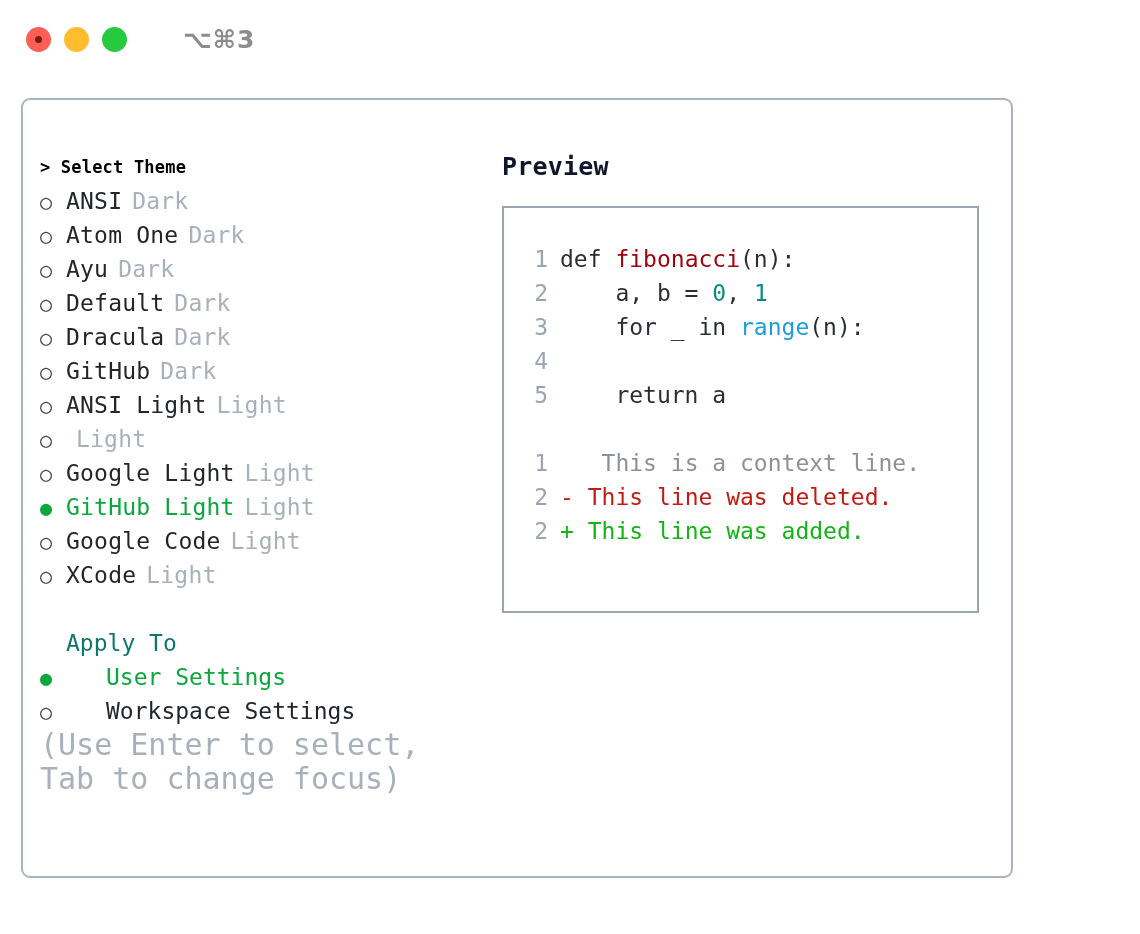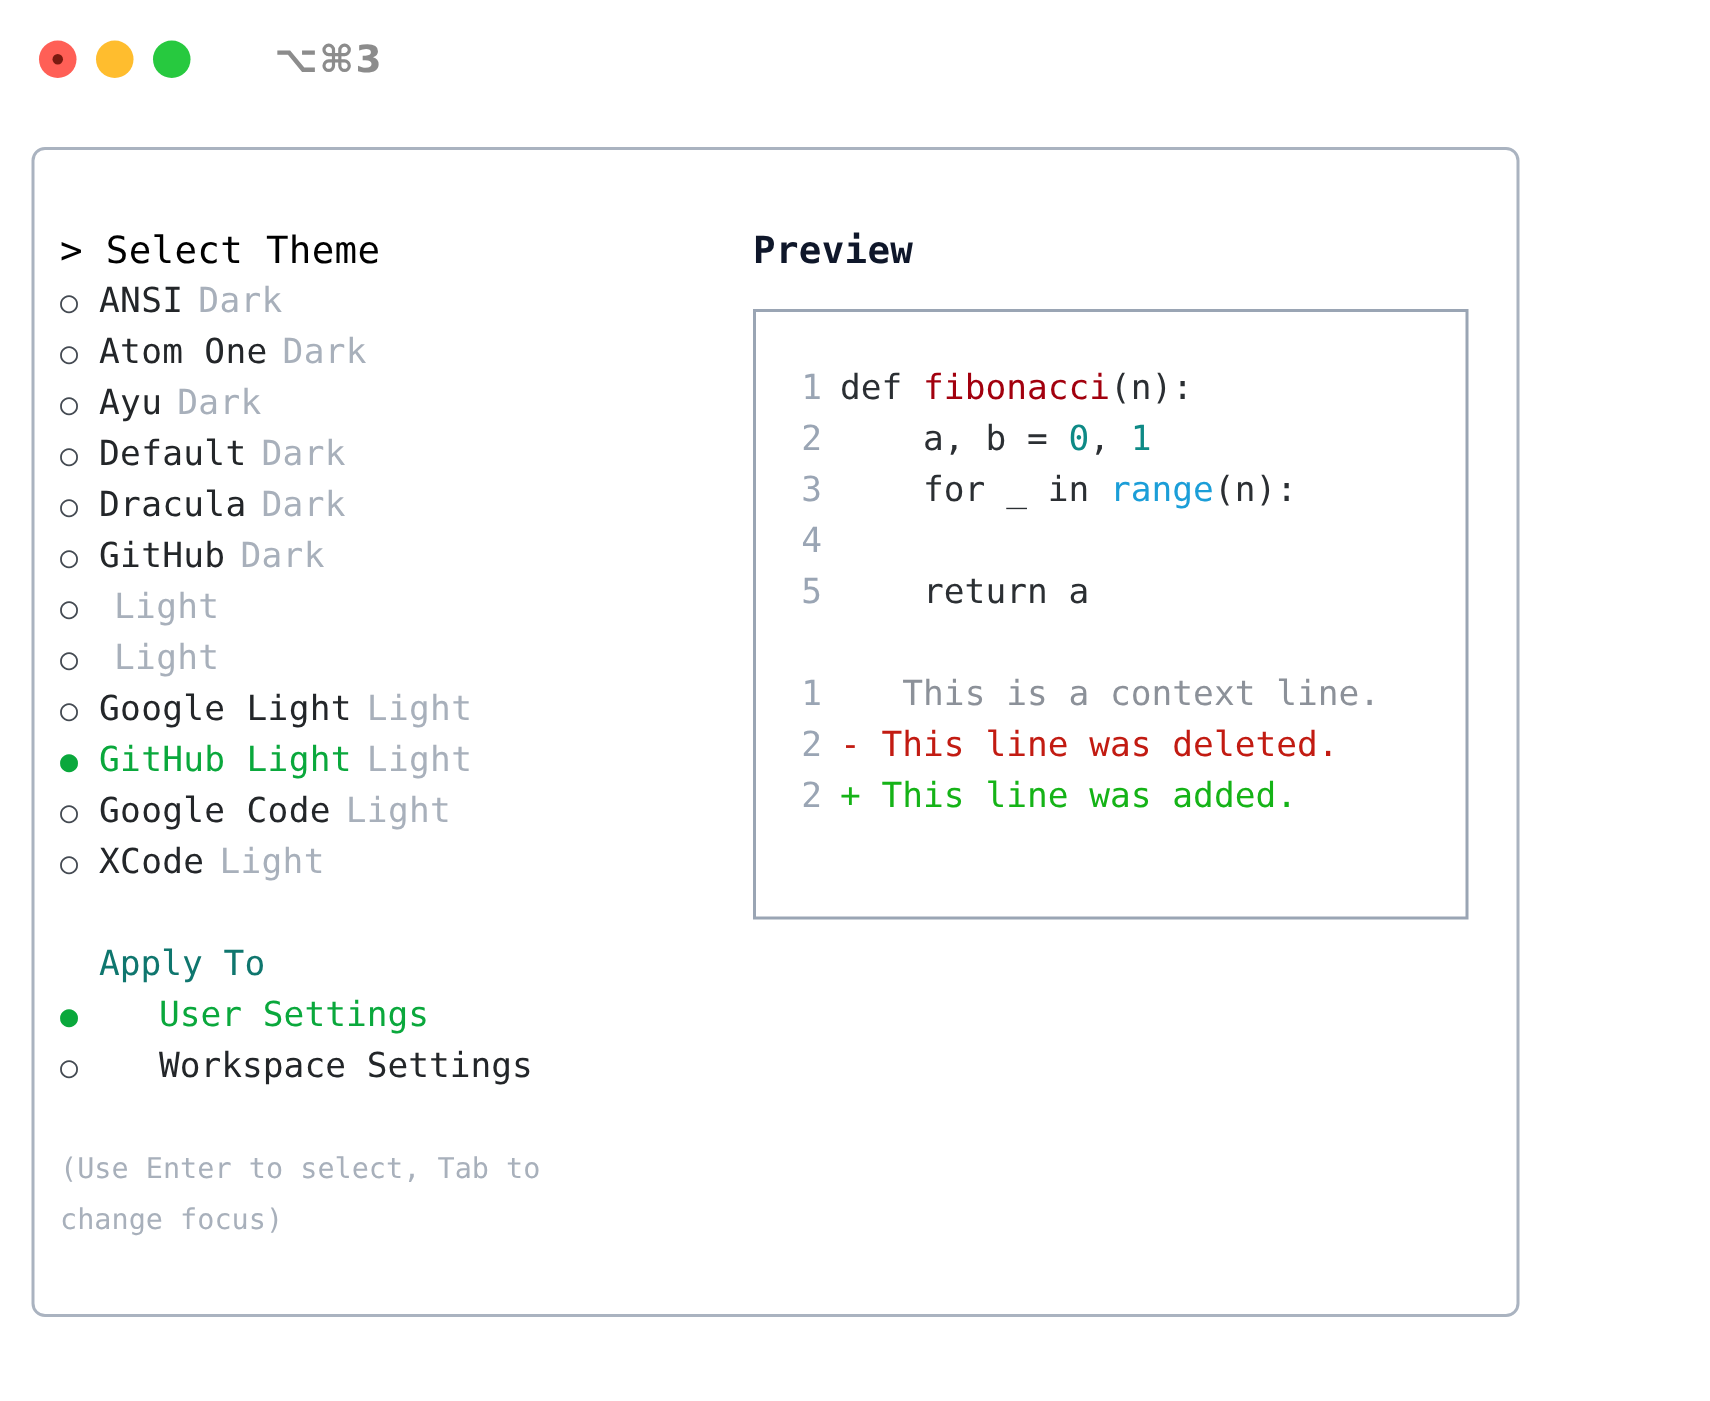--- a/index.html
+++ b/index.html
@@ -84,22 +84,22 @@
   }
 
   
   #theme-column {
     position: absolute;
     left: 17px;
     top: 50px;
     width: 460px;
   }
   #theme-header {
-    font-size: 25px;
-    font-weight: normal;
+    font-size: 17px;
+    font-weight: bold;
     color: #000000;
     line-height: 34px;
     white-space: pre;
     letter-spacing: 0.2px;
   }
   .theme-row {
     display: flex;
     align-items: baseline;
     height: 34px;
     line-height: 34px;
@@ -137,23 +137,22 @@
     line-height: 34px;
     font-size: 23px;
     white-space: pre;
   }
   .apply-label { color: #232629; margin-left: 40px; }
   .apply-row.selected .radio,
   .apply-row.selected .apply-label { color: #0aa83c; }
 
   
   #hint-text {
-    margin-top: 34px;
     width: 400px;
-    font-size: 19px;
+    font-size: 30px;
     line-height: 34px;
     color: #a8b0bb;
   }
 
   
   #preview-column {
     position: absolute;
     left: 479px;
     top: 50px;
     width: 500px;
@@ -217,21 +216,21 @@
 
     <div id="theme-column">
       <div id="theme-header">&gt; Select Theme</div>
       <div id="theme-list">
           <div class="theme-row"><span class="radio">○</span><span class="theme-name">ANSI</span><span class="theme-kind">Dark</span></div>
           <div class="theme-row"><span class="radio">○</span><span class="theme-name">Atom One</span><span class="theme-kind">Dark</span></div>
           <div class="theme-row"><span class="radio">○</span><span class="theme-name">Ayu</span><span class="theme-kind">Dark</span></div>
           <div class="theme-row"><span class="radio">○</span><span class="theme-name">Default</span><span class="theme-kind">Dark</span></div>
           <div class="theme-row"><span class="radio">○</span><span class="theme-name">Dracula</span><span class="theme-kind">Dark</span></div>
           <div class="theme-row"><span class="radio">○</span><span class="theme-name">GitHub</span><span class="theme-kind">Dark</span></div>
-          <div class="theme-row"><span class="radio">○</span><span class="theme-kind">Light</span></div>
+          <div class="theme-row"><span class="radio">○</span><span class="theme-name">ANSI Light</span><span class="theme-kind">Light</span></div>
           <div class="theme-row"><span class="radio">○</span><span class="theme-kind">Light</span></div>
           <div class="theme-row"><span class="radio">○</span><span class="theme-name">Google Light</span><span class="theme-kind">Light</span></div>
           <div class="theme-row selected"><span class="radio">●</span><span class="theme-name">GitHub Light</span><span class="theme-kind">Light</span></div>
           <div class="theme-row"><span class="radio">○</span><span class="theme-name">Google Code</span><span class="theme-kind">Light</span></div>
           <div class="theme-row"><span class="radio">○</span><span class="theme-name">XCode</span><span class="theme-kind">Light</span></div>
         </div>
 
       <div id="apply-section">
         <div id="apply-title">Apply To</div>
         <div id="apply-list">

